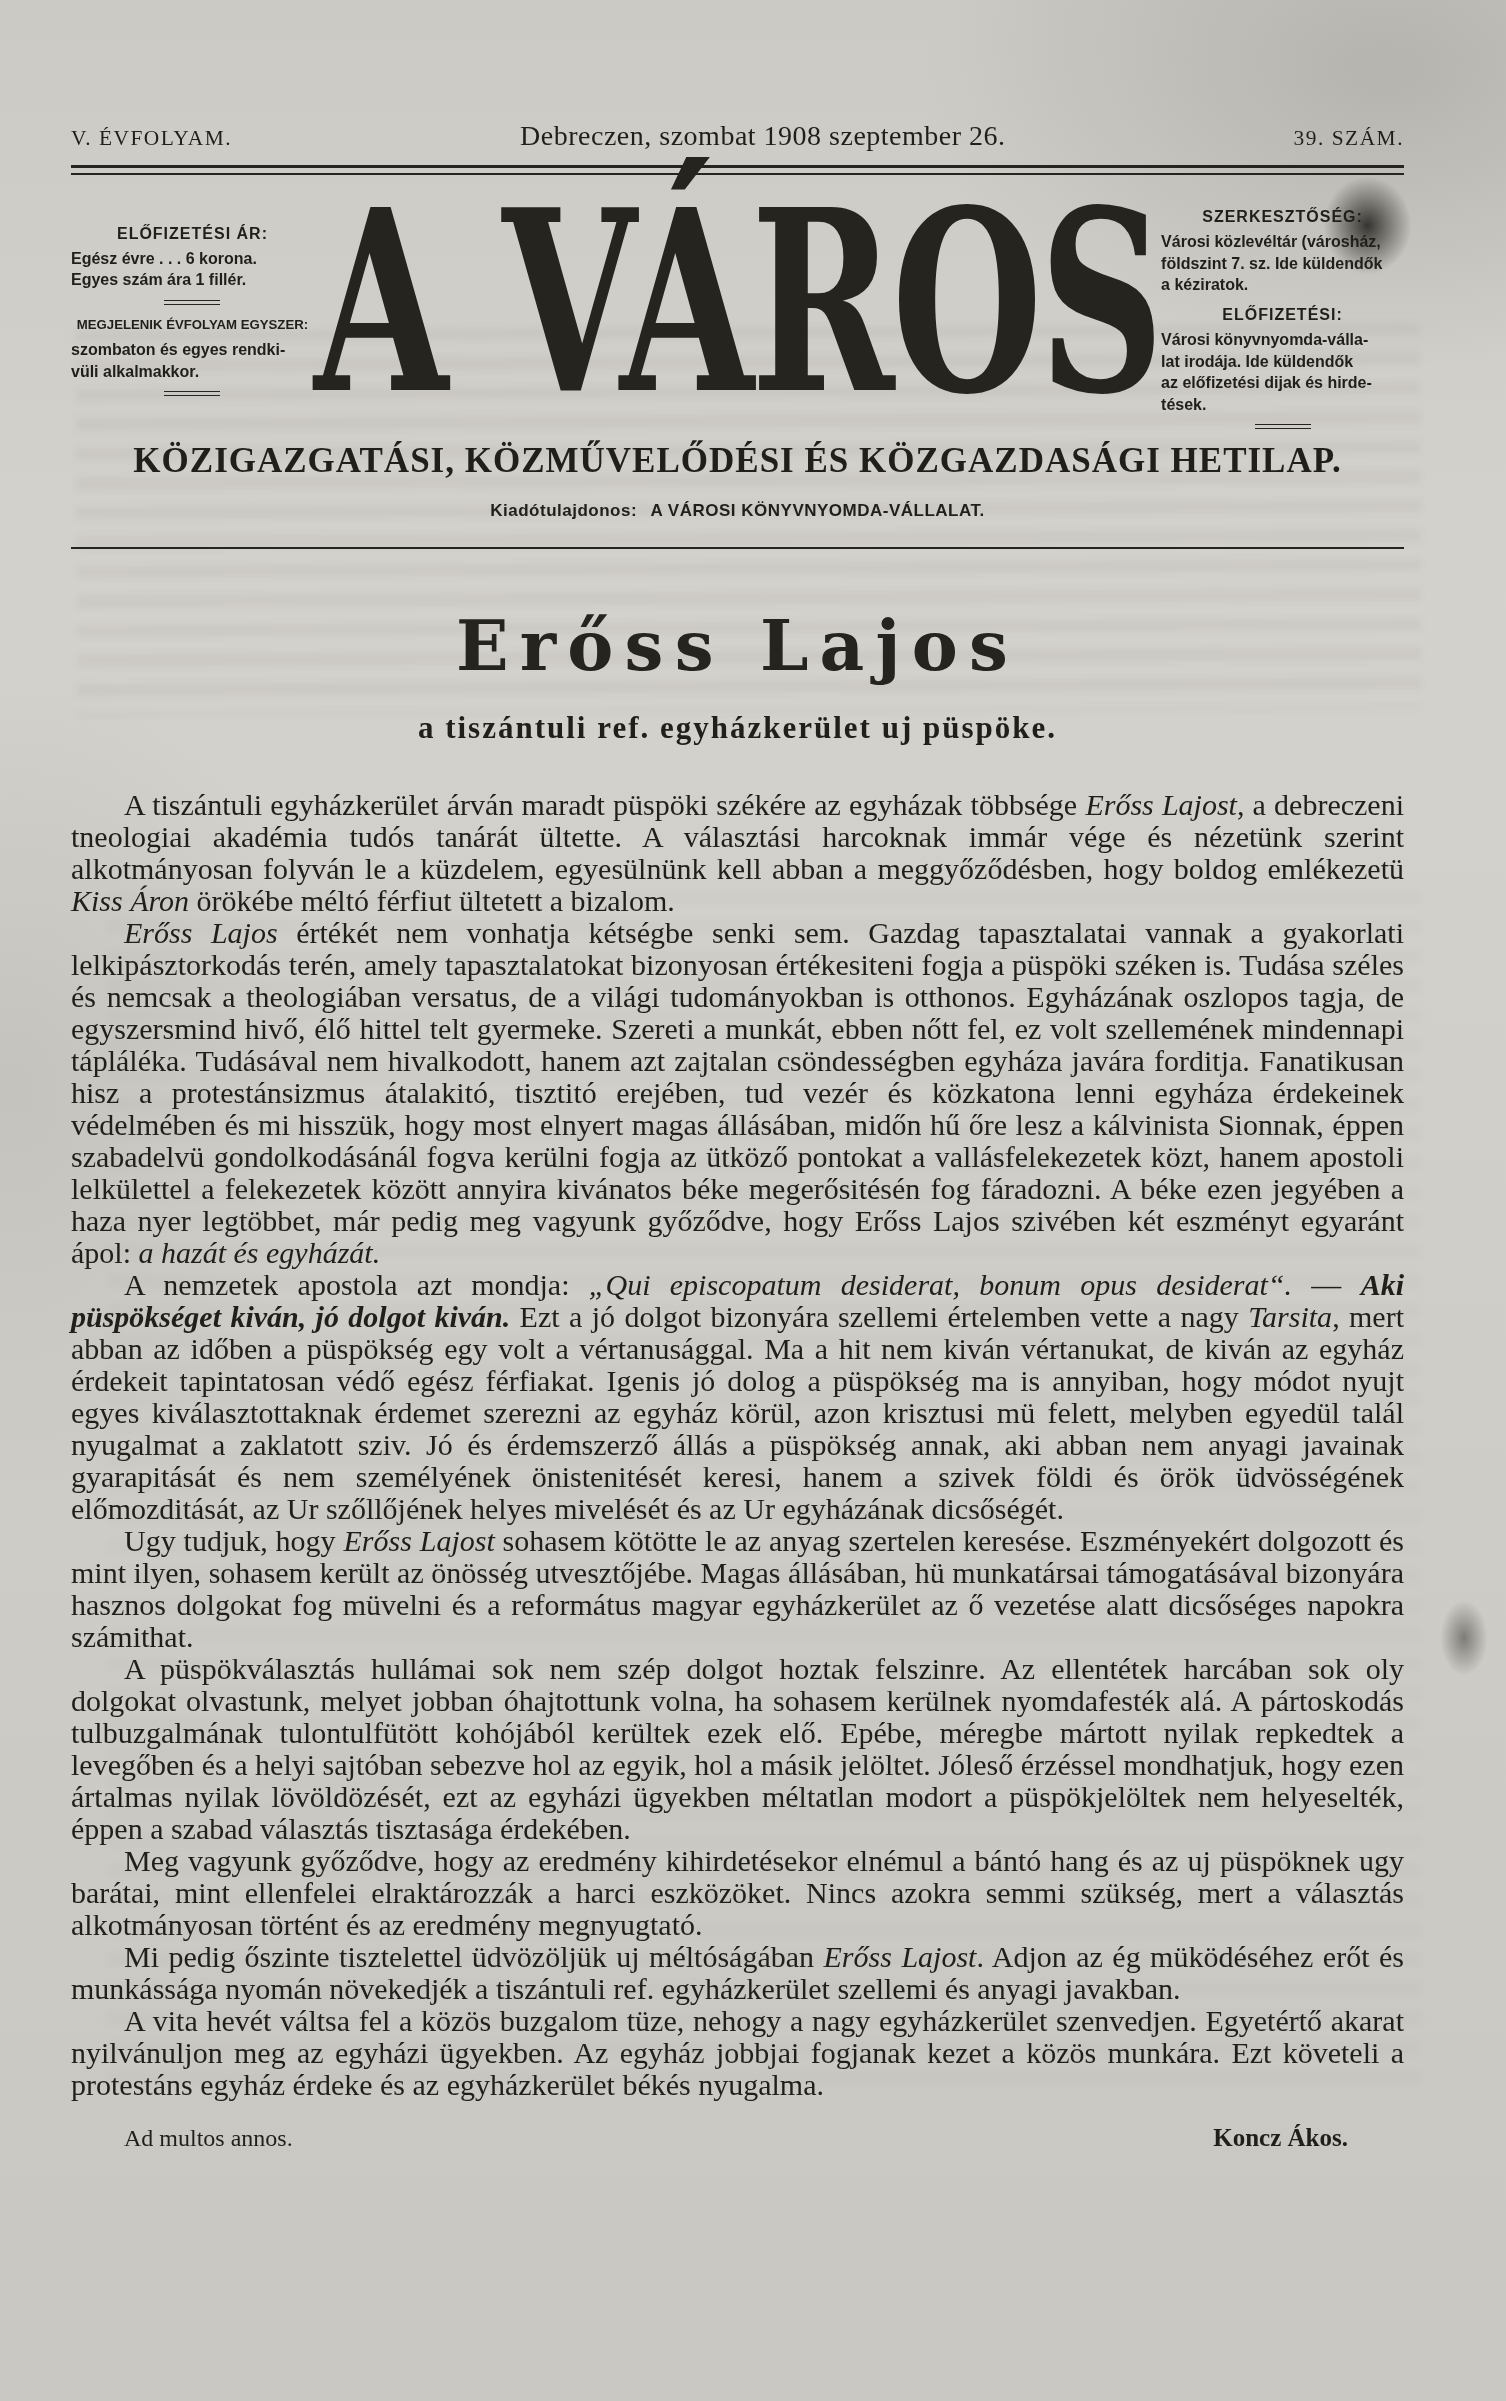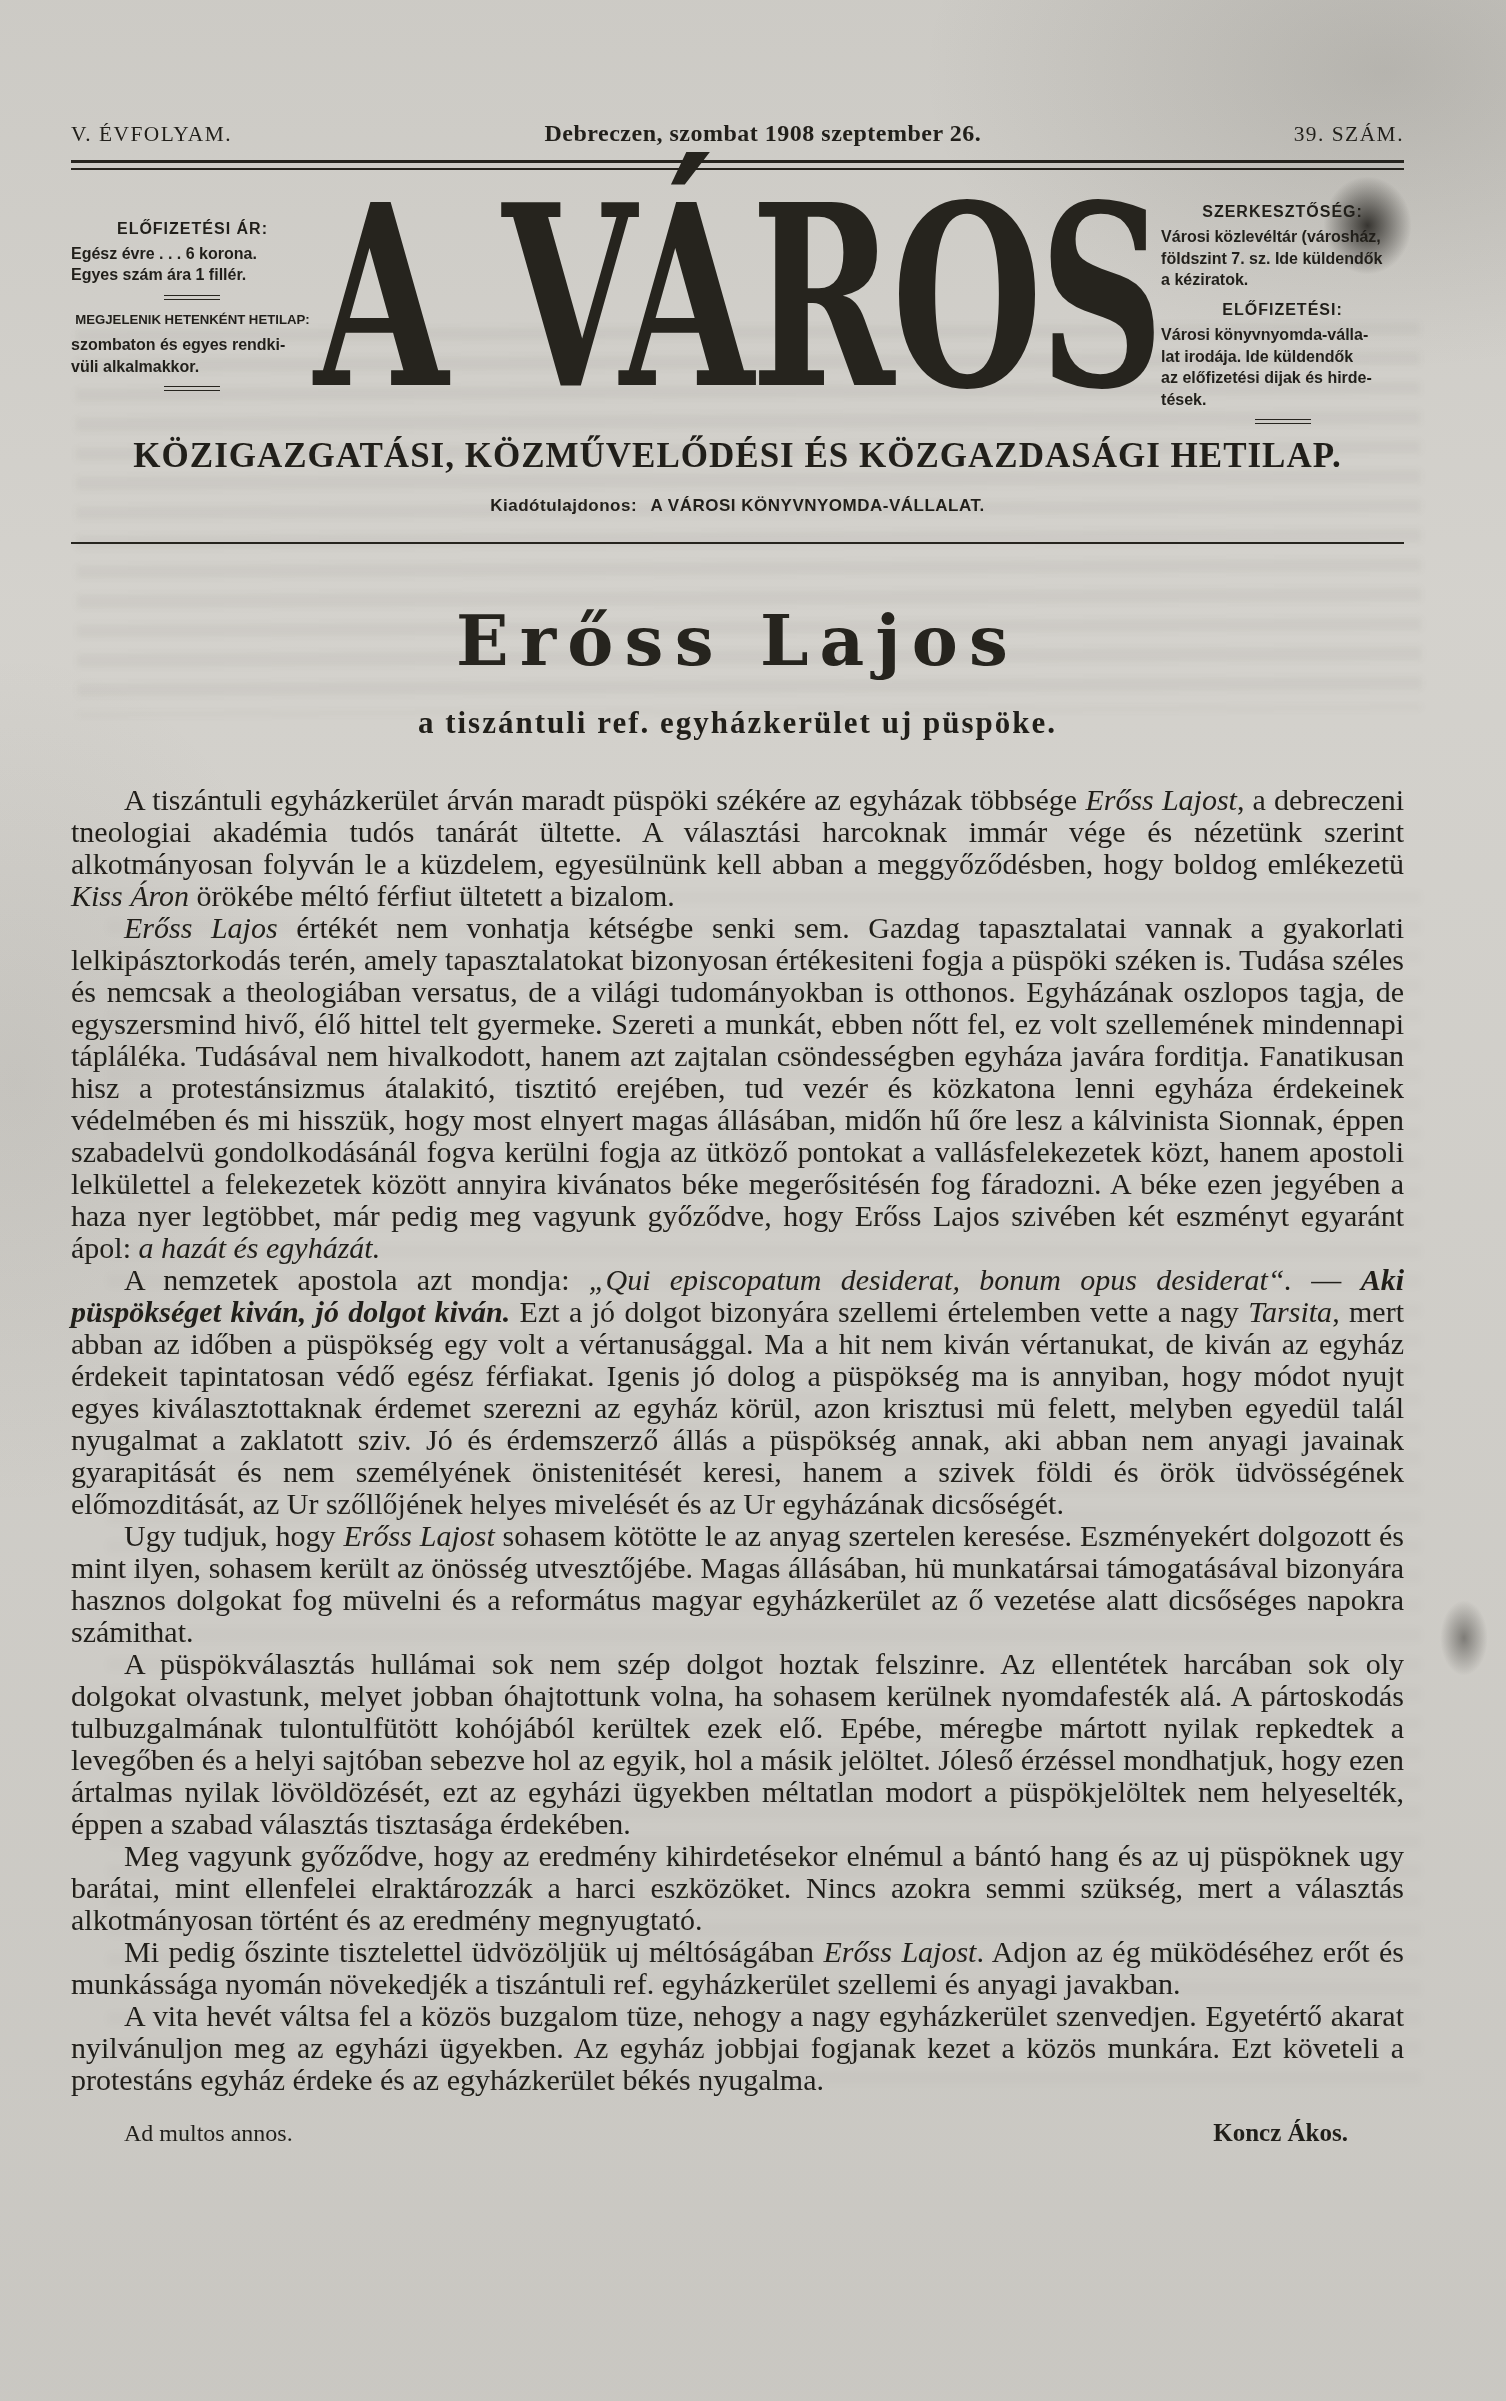--- a/index.html
+++ b/index.html
@@ -25,21 +25,21 @@
   .ghost-1{ left:76px; top:326px; width:1345px; height:387px; opacity:.55; transform:rotate(-0.3deg); }
   .ghost-2{ left:107px; top:891px; width:1314px; height:1197px; opacity:.26; }
   .smudge-1{ position:absolute; right:94px; top:176px; width:89px; height:99px; border-radius:50%;
     background:radial-gradient(ellipse at center, rgba(30,28,24,0.85), rgba(30,28,24,0) 70%); }
   .smudge-2{ position:absolute; right:18px; top:1600px; width:48px; height:76px; border-radius:50%;
     background:radial-gradient(ellipse at center, rgba(30,28,24,0.45), rgba(30,28,24,0) 70%); }
 
   
   .topline{ position:relative; display:flex; justify-content:space-between; align-items:baseline; }
   .vol,.issue{ font-size:21.4px; letter-spacing:1.5px; }
-  .date{ font-weight:bold; font-size:24px; letter-spacing:0.5px; }
+  .date{ font-weight:normal; font-size:28px; letter-spacing:0.5px; }
   .double-rule{ position:relative; margin-top:13.2px; height:10.2px;
     border-top:3.6px solid #26241e; border-bottom:2px solid #26241e; }
 
   
   .masthead{ position:relative; display:flex; margin-top:11.2px; height:239px; }
   .mh-left,.mh-right{ width:285px; font-family:"Liberation Sans",sans-serif;
     font-weight:bold; font-size:16px; line-height:21.4px; }
   .mh-left{ padding-top:36px; }
   .mh-right{ padding-top:19.4px; }
   .mh-center{ flex:1; display:flex; align-items:center; justify-content:flex-start; }
@@ -93,21 +93,21 @@
   <div class="double-rule"></div>
 
   <section class="masthead">
     <div class="mh-left">
       <div class="mh-heading">ELŐFIZETÉSI ÁR:</div>
       <div>
           <div>Egész évre . . . 6 korona.</div>
           <div>Egyes szám ára 1 fillér.</div>
         </div>
       <div class="box-divider"></div>
-      <div class="mh-heading small">MEGJELENIK HETENKÉNT HETILAP:</div>
+      <div class="mh-heading small">MEGJELENIK ÉVFOLYAM EGYSZER:</div>
       <div>
           <div>szombaton és egyes rendki-</div>
           <div>vüli alkalmakkor.</div>
         </div>
       <div class="box-divider"></div>
     </div>
 
     <div class="mh-center">
       <div class="logo">A VÁROS</div>
     </div>

